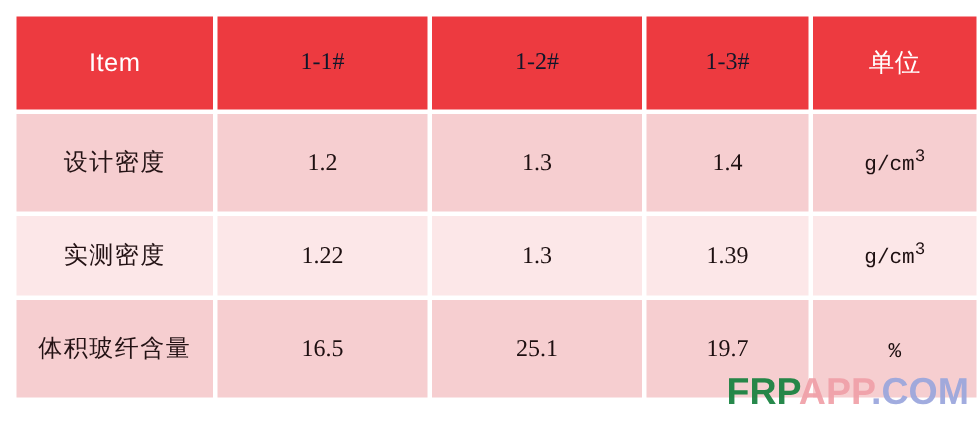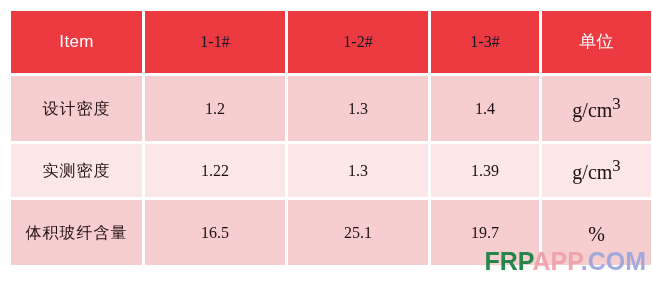--- a/index.html
+++ b/index.html
@@ -77,22 +77,22 @@
     font-family: "Liberation Serif", "DejaVu Serif", serif;
     letter-spacing: 1px;
   }
   td.cell-value {
     color: #1d0f10;
     font-size: 16px;
     font-family: "Liberation Serif", "DejaVu Serif", serif;
   }
   td.cell-unit {
     color: #1d0f10;
-    font-size: 20px;
-    font-family: Liberation Serif, serif;
+    font-size: 14px;
+    font-family: Liberation Mono, monospace;
   }
   td.cell-unit .unit-text { white-space: nowrap; }
 
   
   #watermark {
     position: absolute;
     right: 6px;
     bottom: 8px;
     font-family: "Liberation Sans", "DejaVu Sans", sans-serif;
     font-size: 25px;

